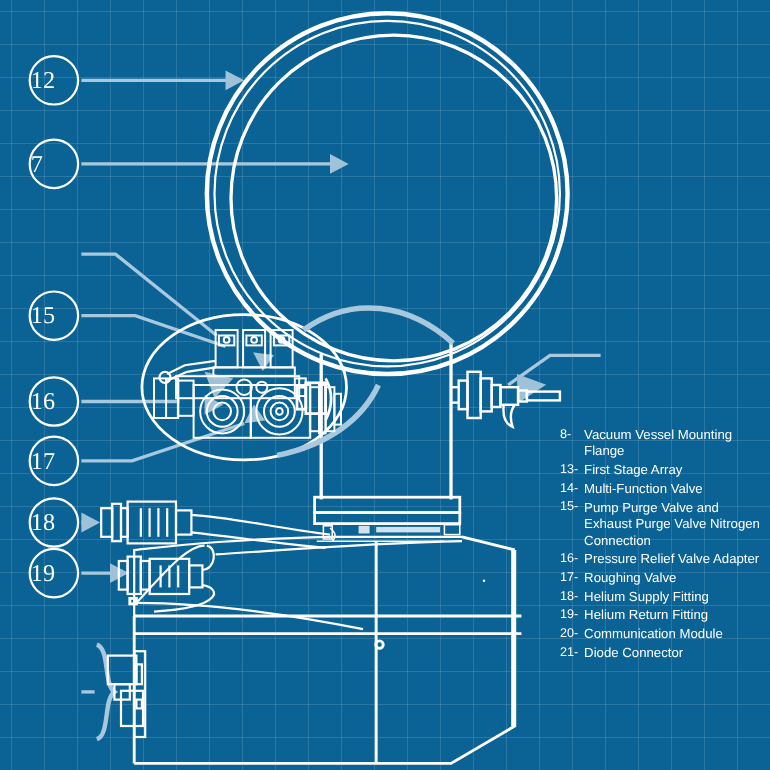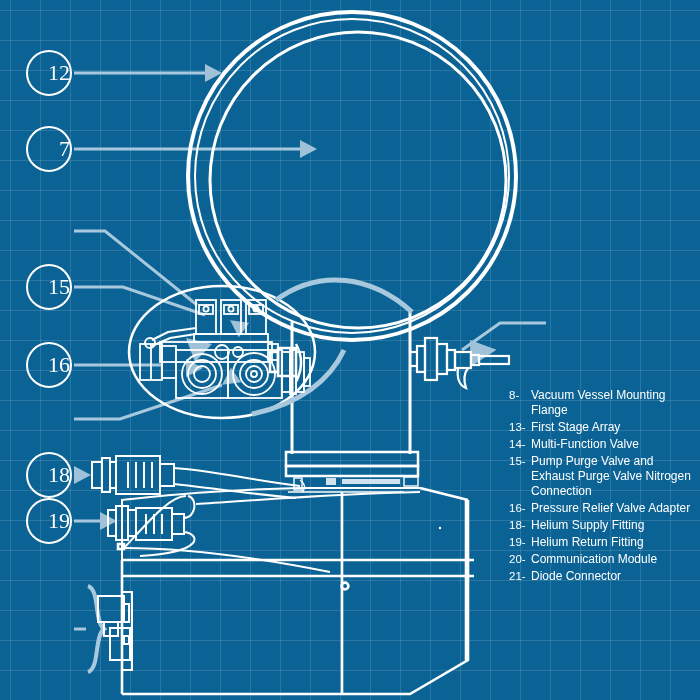--- a/index.html
+++ b/index.html
@@ -62,21 +62,21 @@
     position: absolute;
     width: 46px;
     height: 46px;
     border: 2px solid #ffffff;
     border-radius: 50%;
     box-sizing: border-box;
     color: #ffffff;
     font-family: "Liberation Serif", serif;
     font-size: 22px;
     line-height: 42px;
-    text-align: right;
+    text-align: left;
   }
 </style>
 </head>
 <body>
 
 <div id="stage">
 
   <div id="grid"></div>
 
   <svg id="art" width="700" height="700" viewBox="0 0 700 700">
@@ -291,20 +291,21 @@
       <path d="M 184 532 C 200 534 206 552 140 556" stroke-width="2"></path>
       <path d="M 186 496 C 170 496 150 520 124 548" stroke-width="2"></path>
     </g>
 
   </svg>
 
   <div class="callout" style="left:26px;  top:50px;"><span>12</span></div>
   <div class="callout" style="left:26px;  top:126px;"><span>7</span></div>
   <div class="callout" style="left:26px;  top:264px;"><span>15</span></div>
   <div class="callout" style="left:26px;  top:342px;"><span>16</span></div>
+  <div class="callout" style="left:26px;  top:396px;"><span>17</span></div>
   <div class="callout" style="left:26px;  top:452px;"><span>18</span></div>
   <div class="callout" style="left:26px;  top:498px;"><span>19</span></div>
 
   <div id="legend">
     <div class="leg-row">
       <span class="leg-num">8-</span>
       <span class="leg-txt">Vacuum Vessel Mounting Flange</span>
     </div>
     <div class="leg-row">
       <span class="leg-num">13-</span>
@@ -316,20 +317,24 @@
     </div>
     <div class="leg-row">
       <span class="leg-num">15-</span>
       <span class="leg-txt">Pump Purge Valve and Exhaust Purge Valve Nitrogen Connection</span>
     </div>
     <div class="leg-row">
       <span class="leg-num">16-</span>
       <span class="leg-txt">Pressure Relief Valve Adapter</span>
     </div>
     <div class="leg-row">
+      <span class="leg-num">17-</span>
+      <span class="leg-txt">Roughing Valve</span>
+    </div>
+    <div class="leg-row">
       <span class="leg-num">18-</span>
       <span class="leg-txt">Helium Supply Fitting</span>
     </div>
     <div class="leg-row">
       <span class="leg-num">19-</span>
       <span class="leg-txt">Helium Return Fitting</span>
     </div>
     <div class="leg-row">
       <span class="leg-num">20-</span>
       <span class="leg-txt">Communication Module</span>

